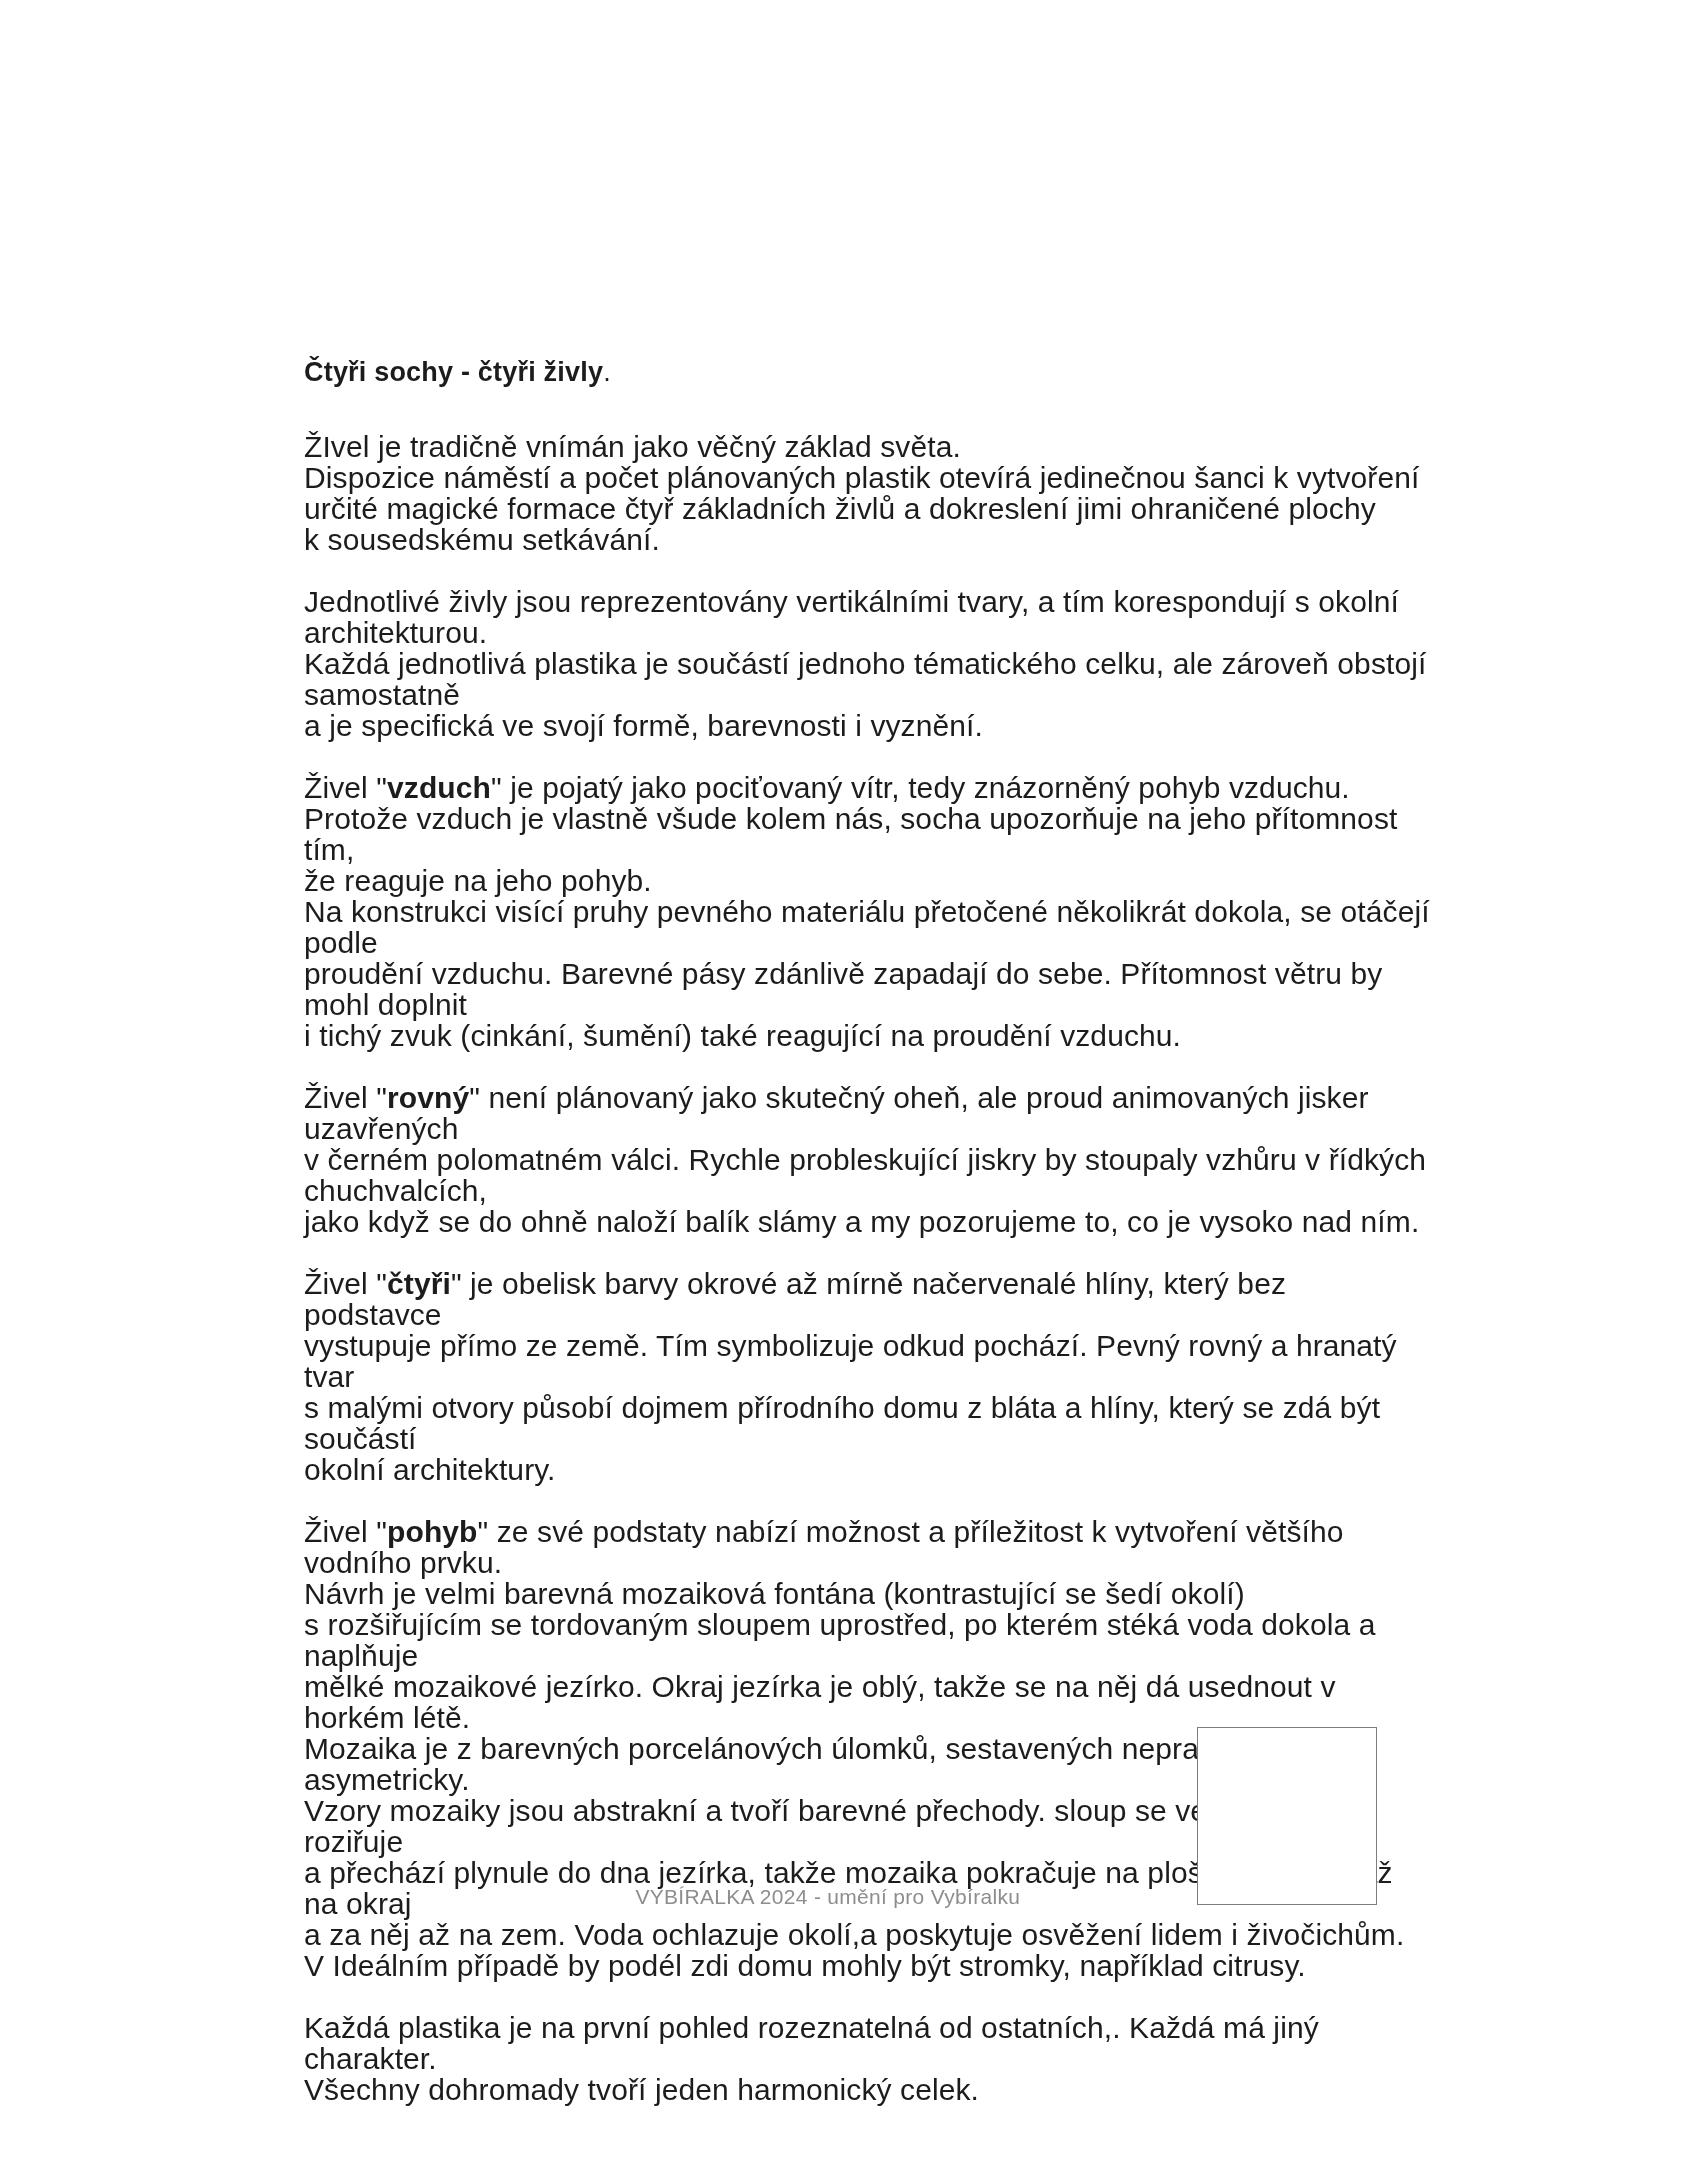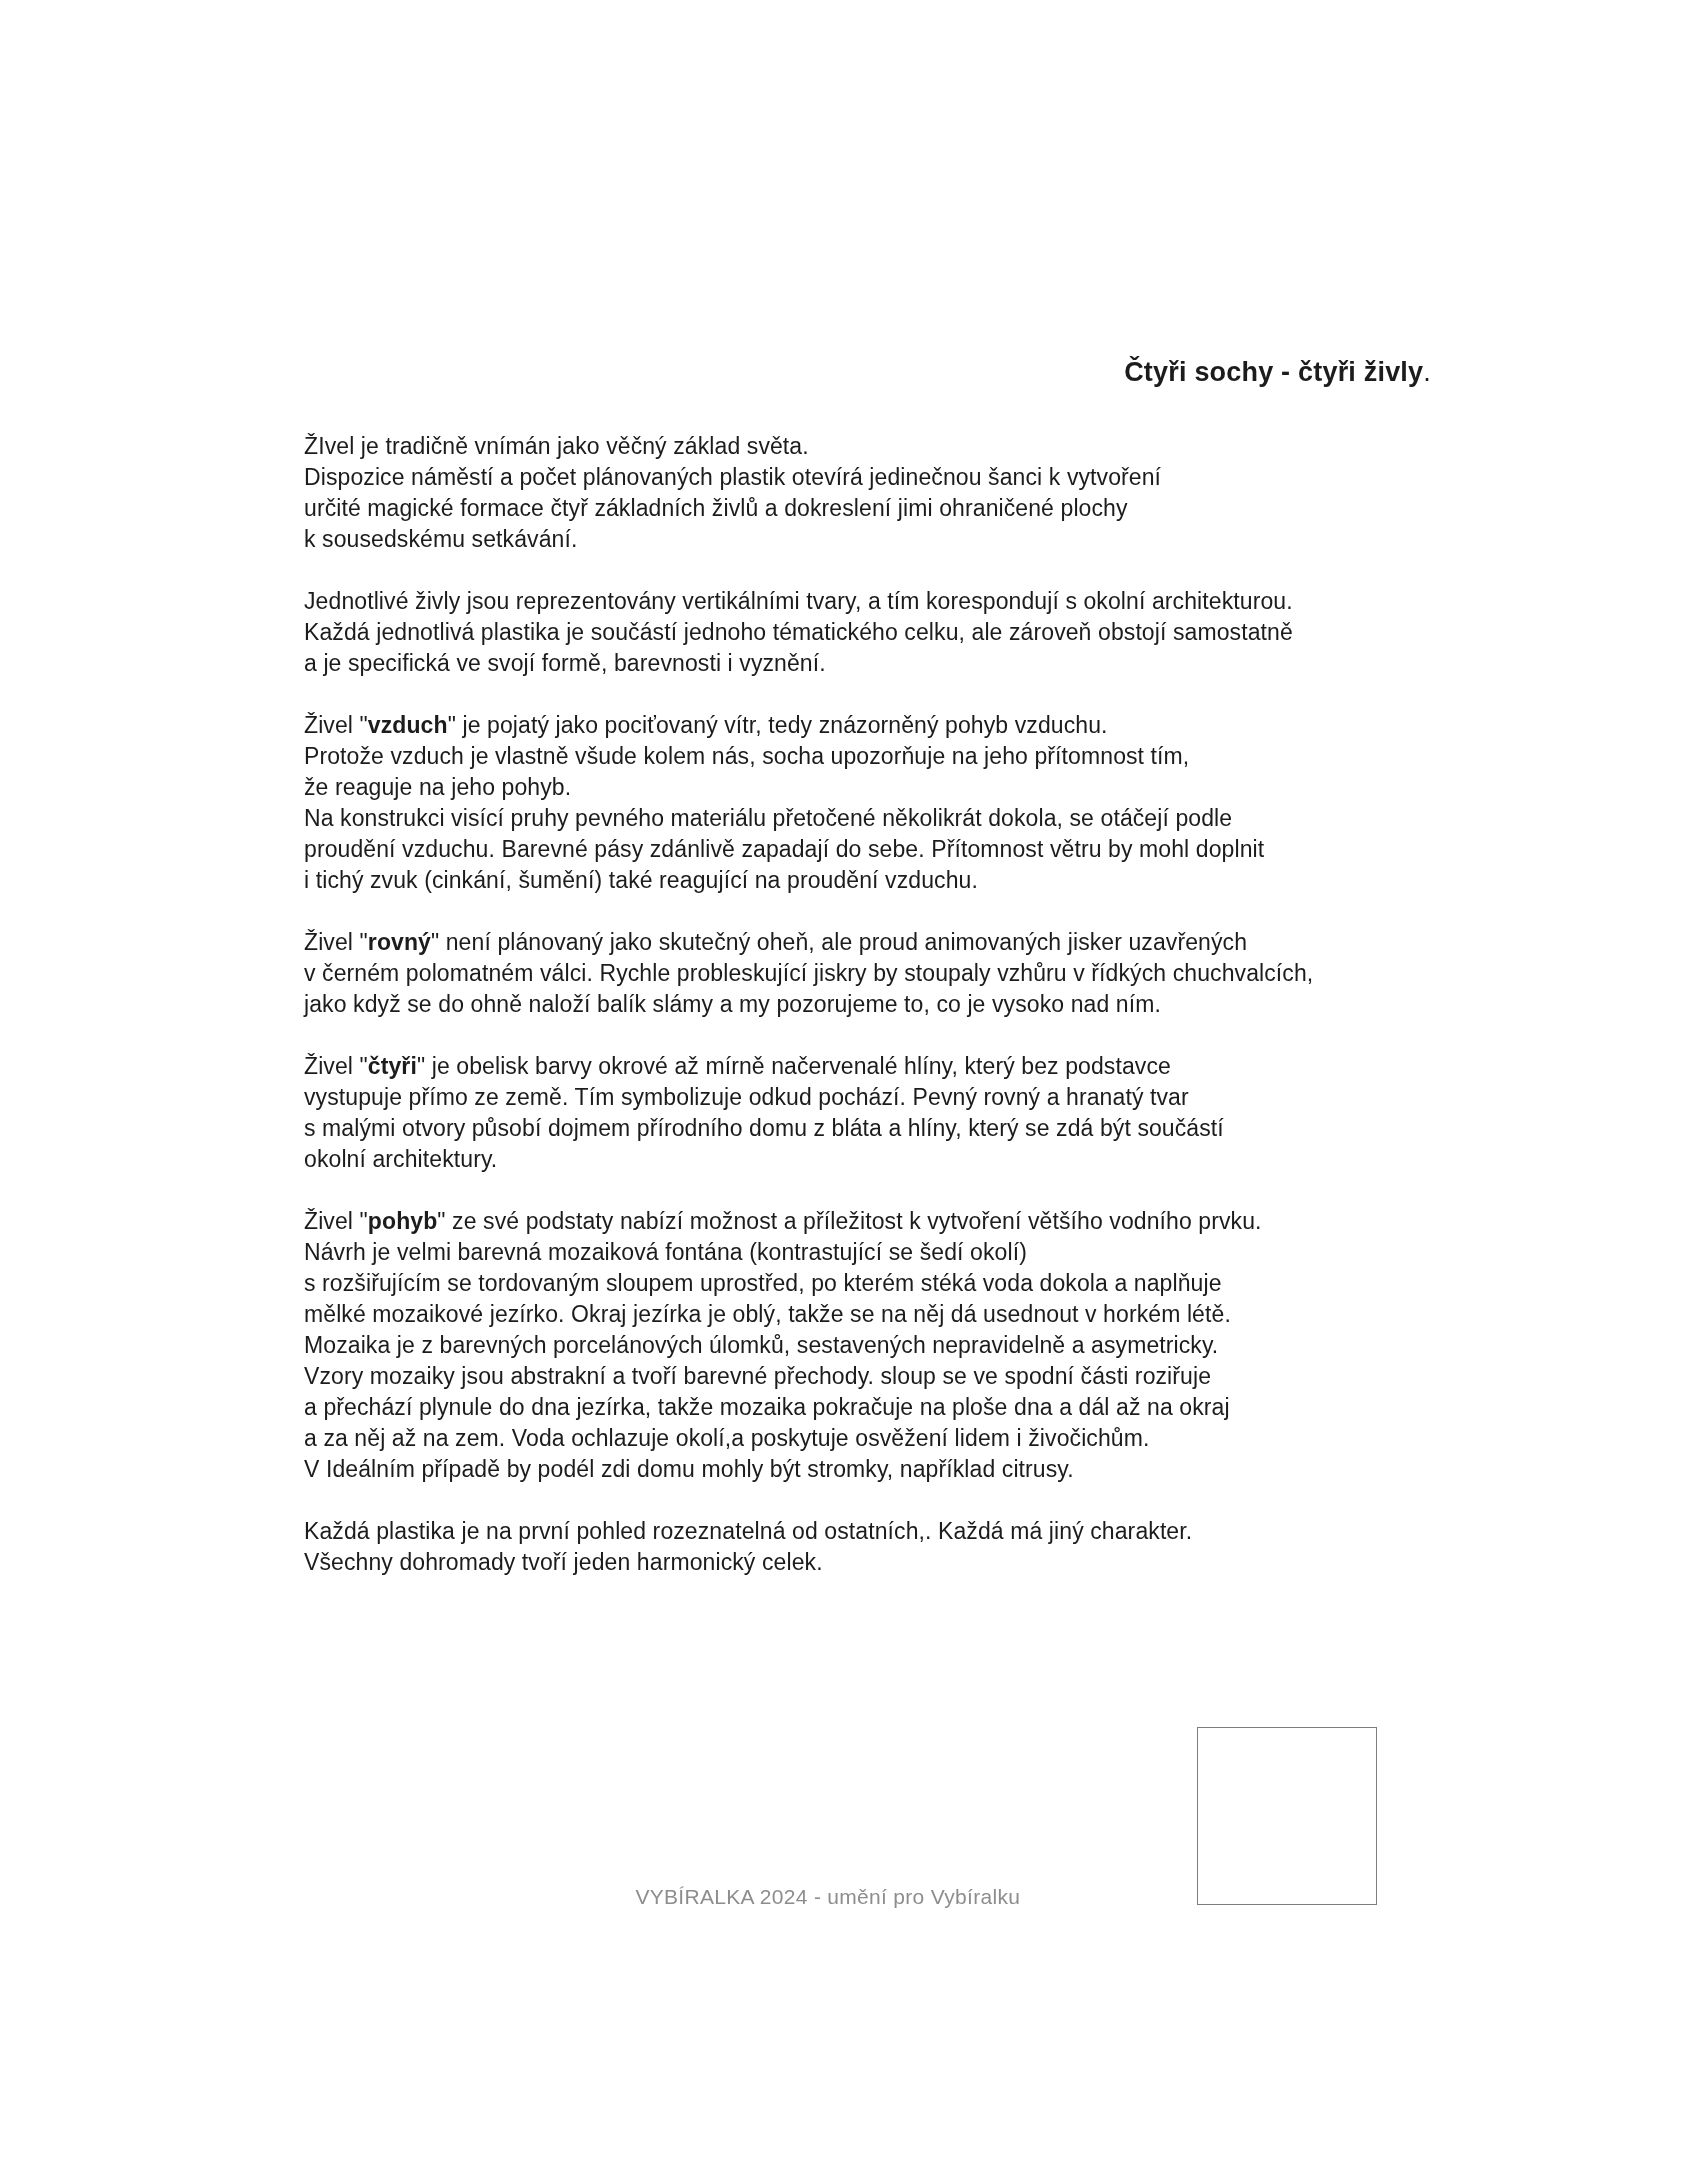--- a/index.html
+++ b/index.html
@@ -17,25 +17,24 @@
     left: 304px;
     top: 355px;
     width: 1127px;
   }
   .doc-title {
     font-size: 27px;
     line-height: 35px;
     font-weight: bold;
     margin: 0 0 41px 0;
     letter-spacing: 0.2px;
-    text-align: right;
   }
   .doc-title .title-period { font-weight: normal; }
   .para {
-    font-size: 23px;
+    font-size: 30px;
     line-height: 31px;
     margin: 4px 0 31px 0;
     white-space: pre-line;
     letter-spacing: 0.1px;
   }
   .para .seg-bold { font-weight: bold; text-align: right; }
   .attachment-box {
     position: absolute;
     left: 1197px;
     top: 1727px;

